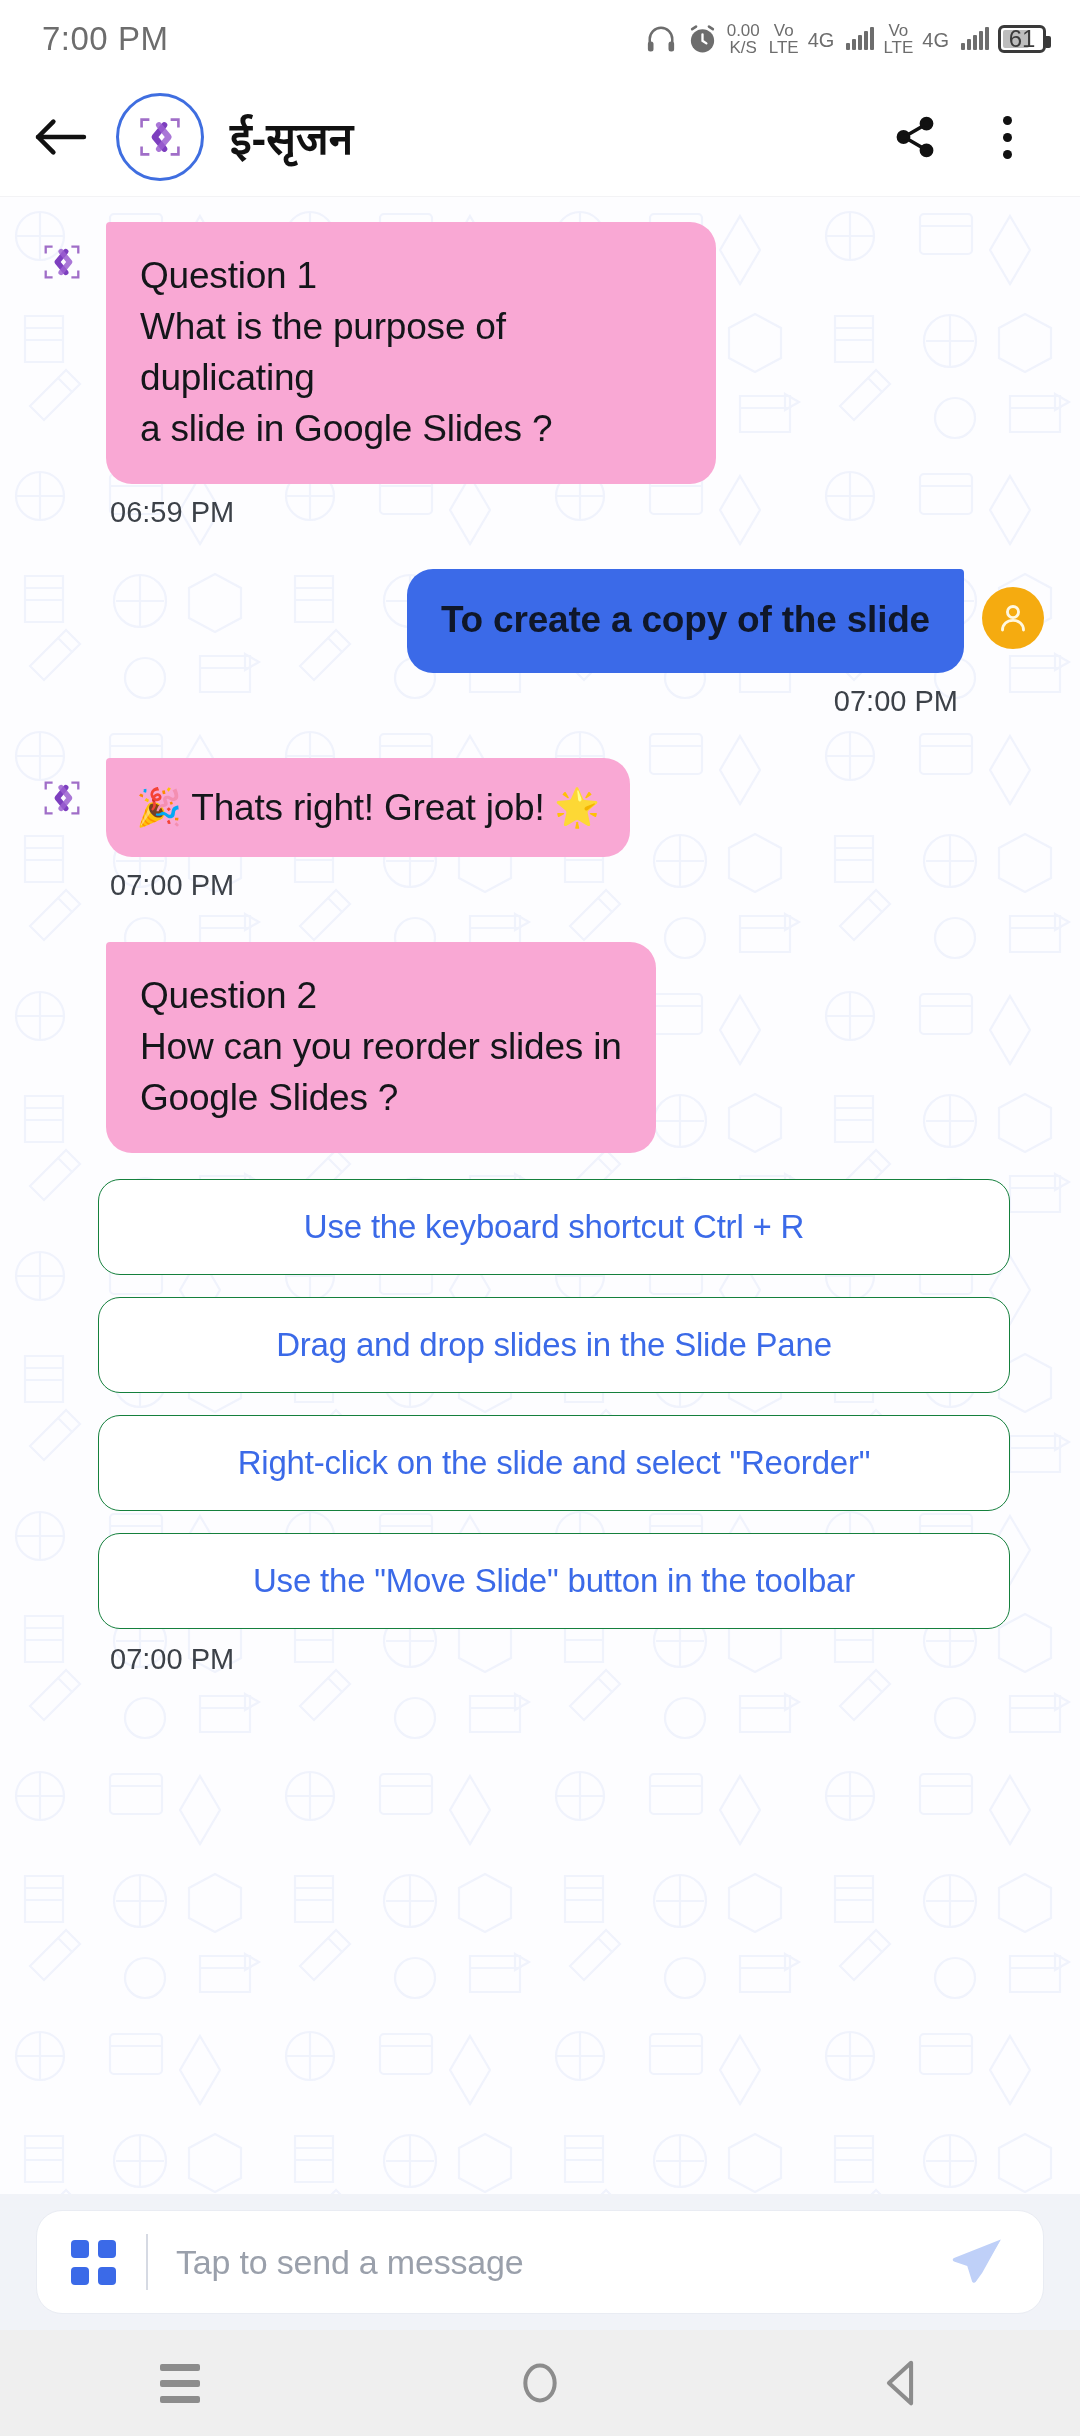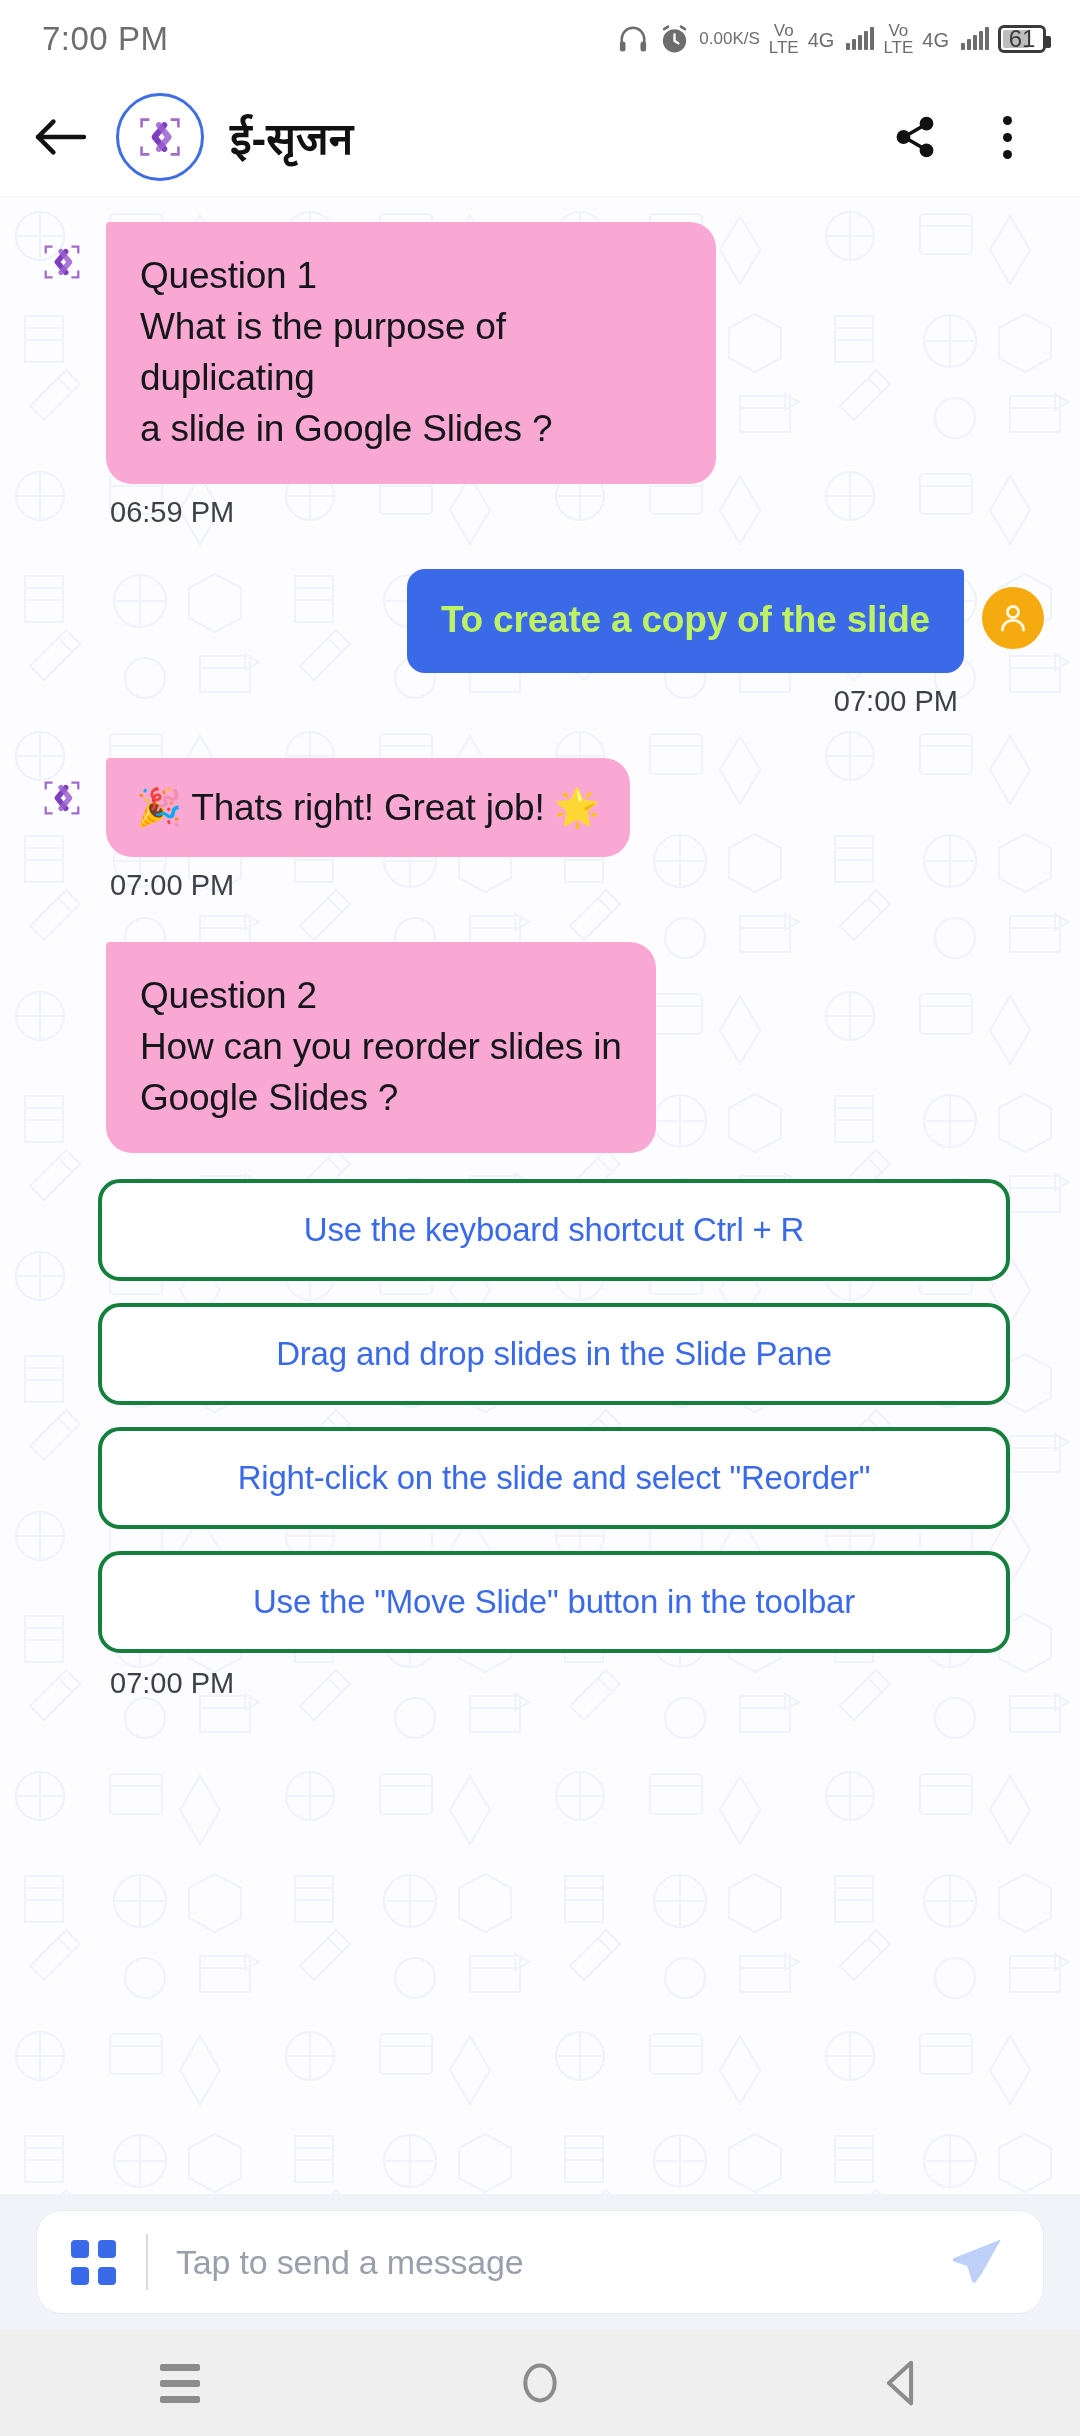--- a/index.html
+++ b/index.html
@@ -17,21 +17,21 @@
     display:flex;
     align-items:center;
     justify-content:space-between;
     padding:0 34px 0 42px;
     background:#ffffff;
     color:#6b6b6b;
   }
   .status-time{ font-size:33px; letter-spacing:.5px; color:#6d6d6d; }
   .status-right{ display:flex; align-items:center; gap:9px; }
   .si{ display:flex; align-items:flex-end; }
-  .netspeed{ display:flex; flex-direction:row; align-items:center; line-height:1.02; font-size:17px; color:#6d6d6d; }
+  .netspeed{ display:flex; flex-direction:column; align-items:center; line-height:1.02; font-size:17px; color:#6d6d6d; }
   .volte{ display:flex; flex-direction:column; align-items:center; line-height:1.02; font-size:17px; color:#6d6d6d; }
   .sig4g{ display:flex; align-items:flex-end; gap:12px; }
   .g4{ font-size:20px; color:#6d6d6d; line-height:1; }
   .bars{ display:flex; align-items:flex-end; gap:2px; height:22px; }
   .bars i{ width:4px; background:#6d6d6d; display:block; border-radius:1px; }
   .bars i:nth-child(1){height:7px;} .bars i:nth-child(2){height:11px;}
   .bars i:nth-child(3){height:15px;} .bars i:nth-child(4){height:19px;} .bars i:nth-child(5){height:23px;}
   .battery{
     width:48px;height:28px;border:3px solid #3a3a3a;border-radius:6px;
     display:flex;align-items:center;justify-content:center;position:relative;
@@ -103,41 +103,41 @@
     border-top-left-radius:4px;
     padding:28px 34px 30px 34px;
     max-width:610px;
     color:#14161a;
     font-size:37px;
     line-height:1.38;
     letter-spacing:-0.2px;
   }
   .bubble-user{
     background:#3b6ae8;
-    color:#bef264;
-    border-radius:18px;
+    color:#0f172a;
+    border-radius:26px;
     border-top-right-radius:4px;
     padding:26px 34px 28px 34px;
     max-width:640px;
     font-size:37px;
     line-height:1.35;
     font-weight:600;
     letter-spacing:-0.2px;
   }
   .ts{
     font-size:29px;color:#3c4148;
     margin:12px 0 0 74px;
   }
   .ts.right{ margin:12px 86px 0 0; text-align:right; }
   .gap-m{ height:40px; }
 
   
   .options{ margin-top:26px; display:flex; flex-direction:column; gap:22px; padding-left:62px; padding-right:34px; }
   .option{
-    border:4px solid #15803d;
+    border:1px solid #15803d;
     border-radius:22px;
     background:#ffffff;
     color:#3b6ae8;
     font-size:33px;
     text-align:center;
     padding:28px 18px;
     letter-spacing:-0.2px;
   }
 
   

